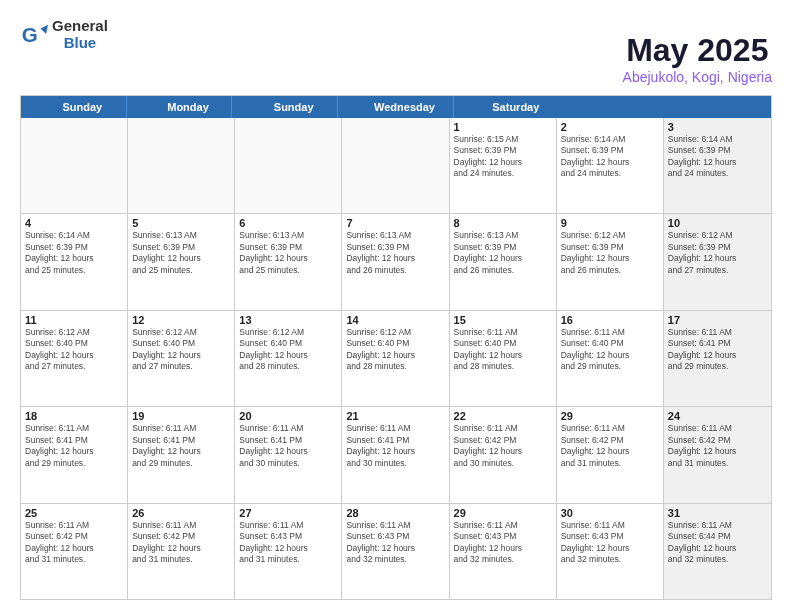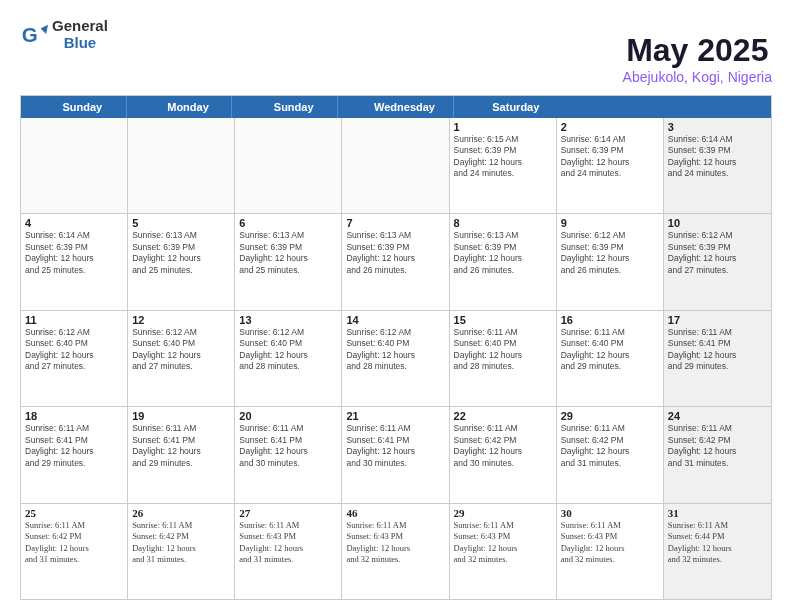--- a/index.html
+++ b/index.html
@@ -86,21 +86,21 @@
       flex: 1;
       display: flex;
       flex-direction: column;
     }
     .cal-row {
       display: grid;
       grid-template-columns: repeat(7, 1fr);
       flex: 1;
       border-bottom: 1px solid #ccc;
     }
-    .cal-row:last-child { border-bottom: none; font-family: Liberation Serif, serif; }
+    .cal-row:last-child { border-bottom: none; }
     .cal-cell {
       border-right: 1px solid #ccc;
       padding: 3px 4px;
       font-size: 9px;
       color: #333;
       background: #fff;
       vertical-align: top;
       min-height: 0;
     }
     .cal-cell:last-child { border-right: none; }
@@ -344,21 +344,21 @@
 and 31 minutes.</div>
           </div>
           <div class="cal-cell">
             <div class="day-num">27</div>
             <div class="cell-info" style="white-space: pre-line;">Sunrise: 6:11 AM
 Sunset: 6:43 PM
 Daylight: 12 hours
 and 31 minutes.</div>
           </div>
           <div class="cal-cell">
-            <div class="day-num">46</div>
+            <div class="day-num">28</div>
             <div class="cell-info" style="white-space: pre-line;">Sunrise: 6:11 AM
 Sunset: 6:43 PM
 Daylight: 12 hours
 and 32 minutes.</div>
           </div>
           <div class="cal-cell">
             <div class="day-num">29</div>
             <div class="cell-info" style="white-space: pre-line;">Sunrise: 6:11 AM
 Sunset: 6:43 PM
 Daylight: 12 hours

